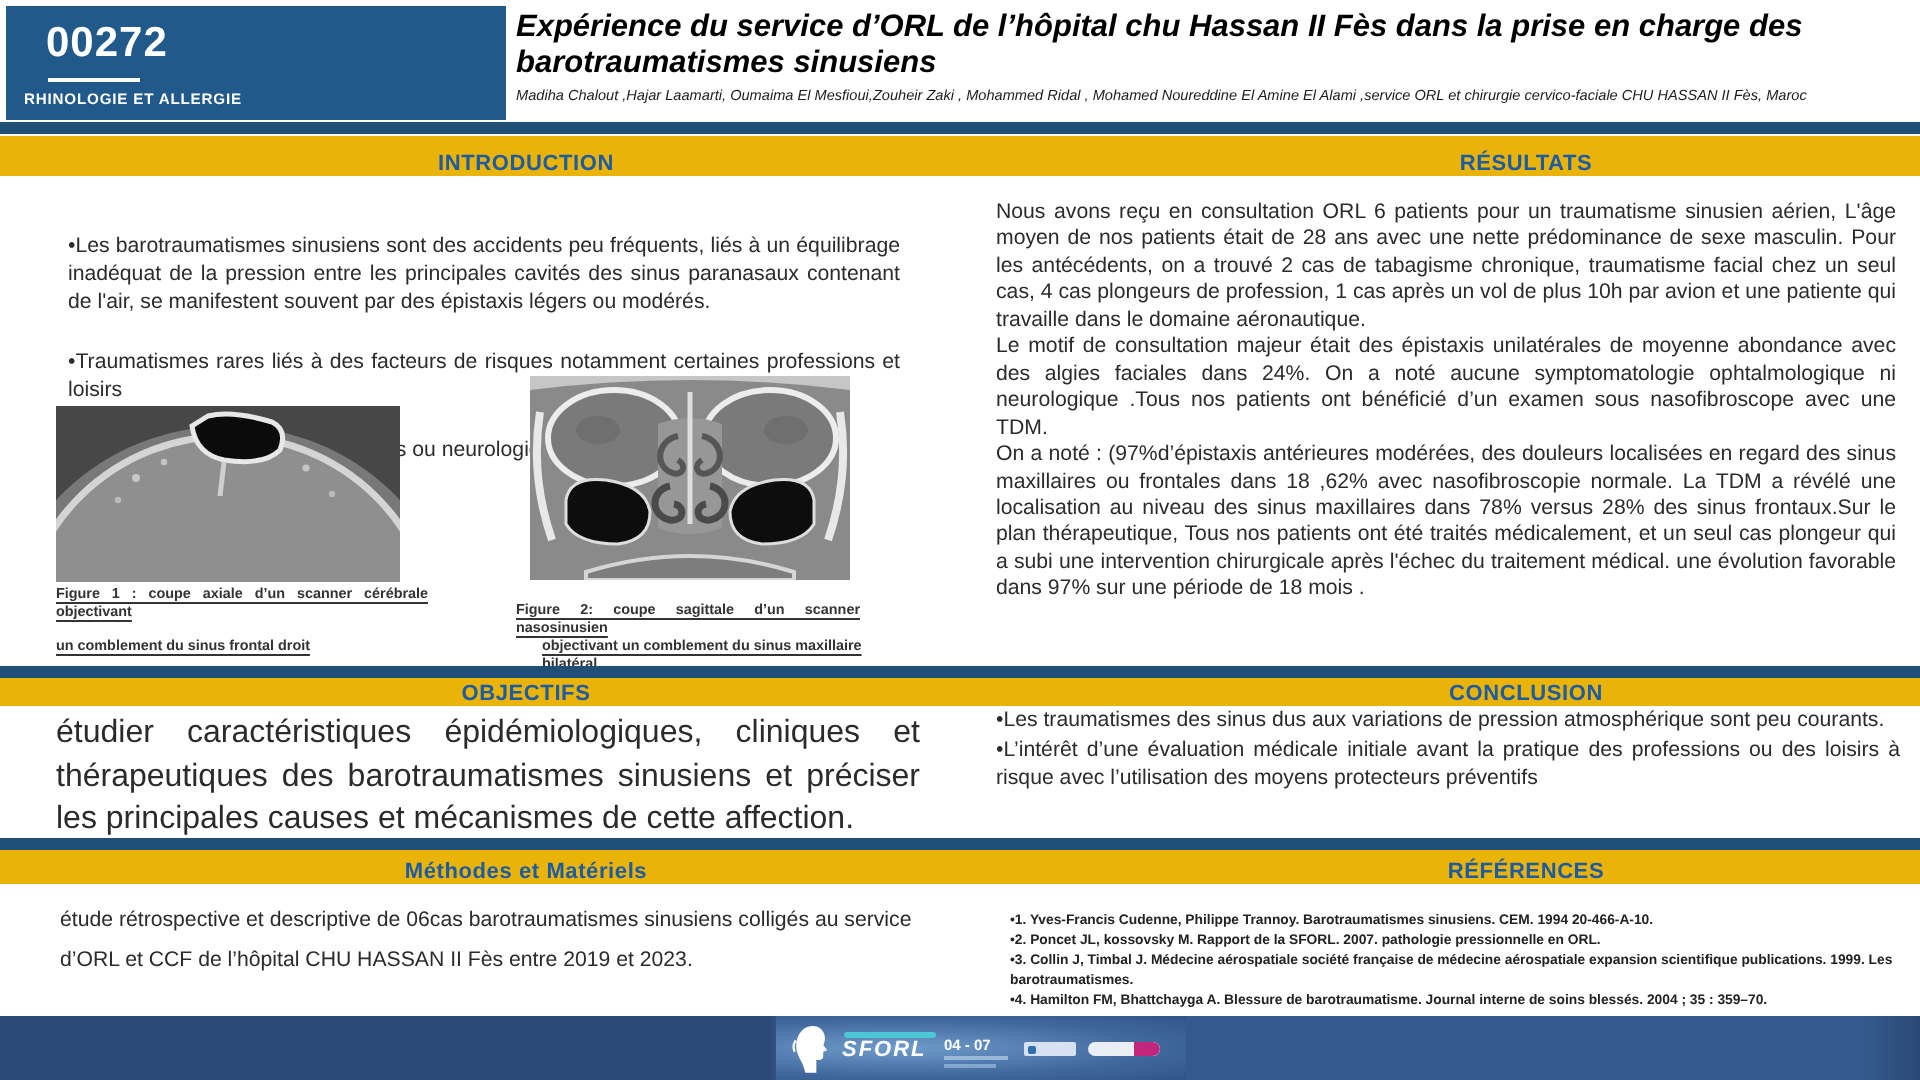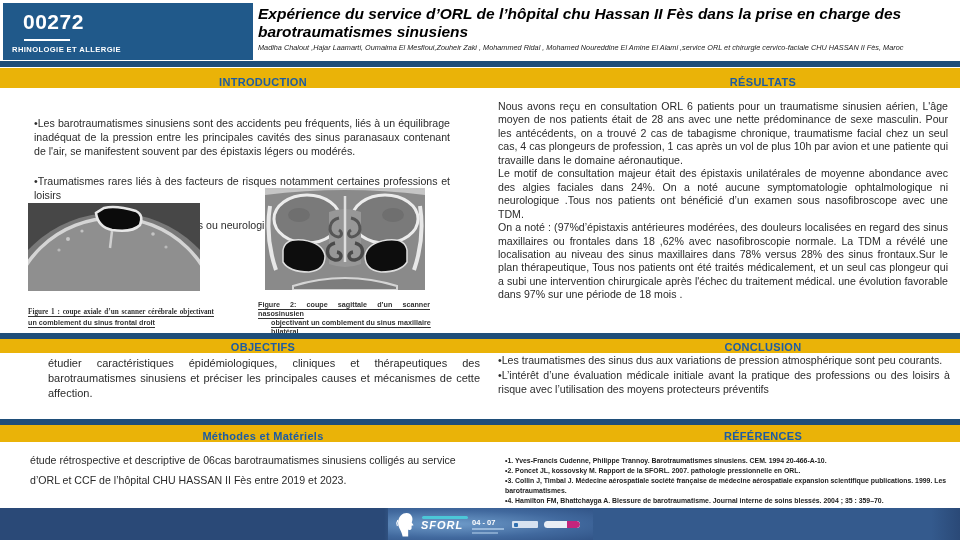--- a/index.html
+++ b/index.html
@@ -23,35 +23,35 @@
   .band{position:absolute;background:#eab308;display:flex;align-items:flex-end;justify-content:center;padding-left:24px;}
   .band-l{left:0;width:478px;} .band-r{left:500px;width:478px;}
   .row1{top:68px;height:20px;} .row2{top:339px;height:14px;} .row3{top:425px;height:17px;}
   .sec-heading{font-size:11px;font-weight:bold;color:#1D5CA3;letter-spacing:.3px;}
 
   
   .intro-text{position:absolute;left:18px;top:100px;width:448px;font-size:10.6px;line-height:1.33;text-align:justify;}
   .intro-text p{margin:16px;}
   .res-text{position:absolute;left:498px;top:100px;width:450px;font-size:10.6px;line-height:1.27;text-align:justify;}
   .res-text p{margin:0;}
-  .obj-text{position:absolute;left:48px;top:356px;width:432px;font-size:11px;line-height:1.35;text-align:justify;}
+  .obj-text{position:absolute;left:28px;top:356px;width:432px;font-size:16px;line-height:1.35;text-align:justify;}
   .conc-text{position:absolute;left:498px;top:353px;width:452px;font-size:10.6px;line-height:1.38;text-align:justify;}
   .conc-text p{margin:0;}
   .meth-text{position:absolute;left:30px;top:450px;width:440px;font-size:10.6px;line-height:1.9;}
   .ref-list{position:absolute;left:505px;top:456px;width:442px;font-size:6.9px;font-weight:bold;color:#222;line-height:1.45;}
   .ref-list p{margin:0;}
 
   
   .fig-img{position:absolute;display:block;}
   .fig1-img{left:28px;top:203px;width:172px;height:88px;}
   .fig2-img{left:265px;top:188px;width:160px;height:102px;}
   .caption{position:absolute;font-size:7.2px;font-weight:bold;color:#333;
            text-decoration:underline;text-underline-offset:2px;}
   .cap-j{text-align:justify;text-align-last:justify;}
-  .f1c1{left:28px;top:308px;width:186px;font-family:Liberation Serif, serif;} .f1c2{left:28px;top:318px;width:186px;}
+  .f1c1{left:28px;top:292px;width:186px;} .f1c2{left:28px;top:318px;width:186px;}
   .f2c1{left:258px;top:300px;width:172px;} .f2c2{left:271px;top:318px;width:172px;}
 
   
   .footer{position:absolute;left:0;top:508px;width:960px;height:32px;
           background:linear-gradient(90deg,#2a4977 0%,#2a4977 40%,#456f9f 42%,#345a8d 62%,#345a8d 97%,#2a4977 100%);}
   .banner{position:absolute;left:388px;top:0;width:205px;height:32px;
           background:radial-gradient(ellipse at 30% 50%,#6f9cca 0%,#41699e 60%,#315487 100%);}
   .head-icon{position:absolute;left:7px;top:3px;width:21px;height:26px;}
   .tagline-bar{position:absolute;left:34px;top:8px;width:46px;height:2.5px;background:#4cc7d8;border-radius:2px;}
   .sforl-text{position:absolute;left:33px;top:11px;font-size:11px;font-weight:bold;font-style:italic;

